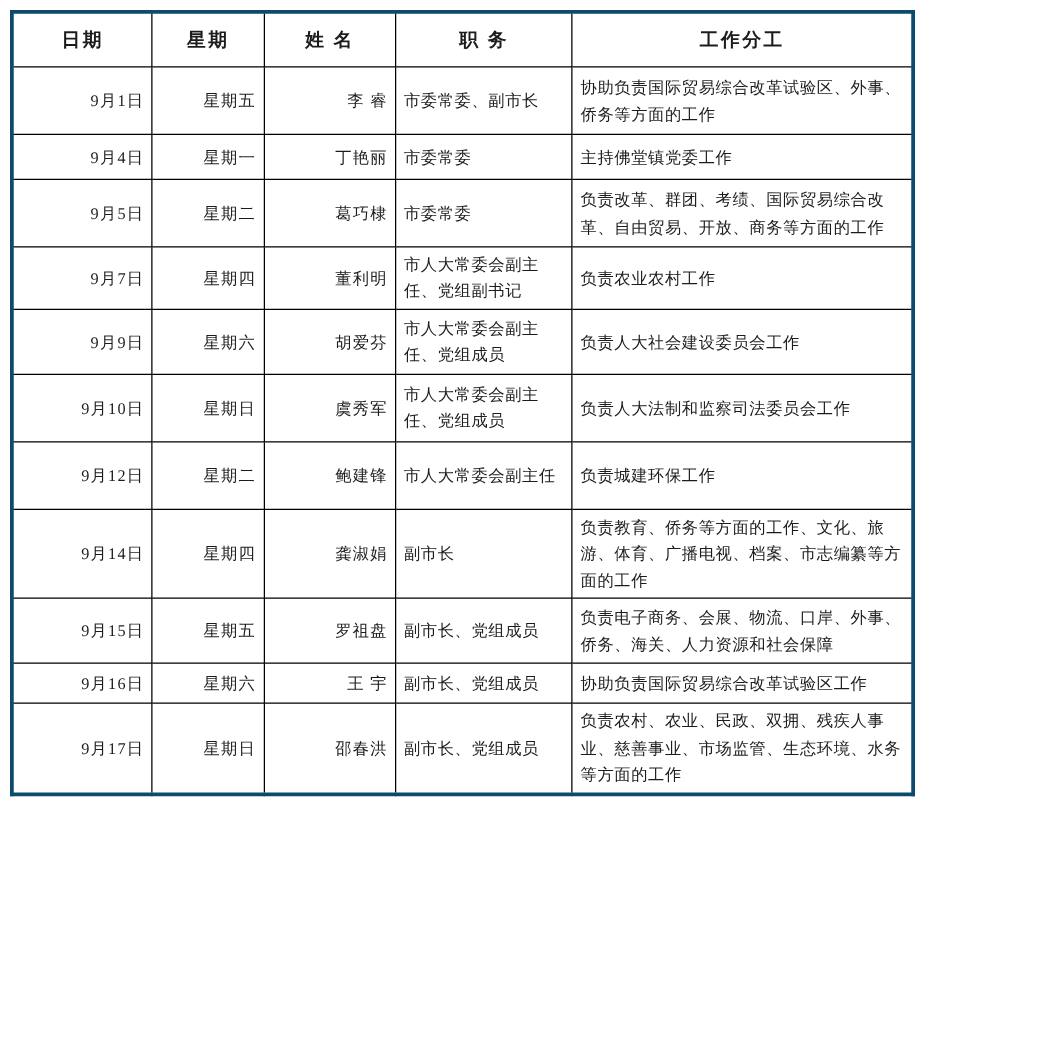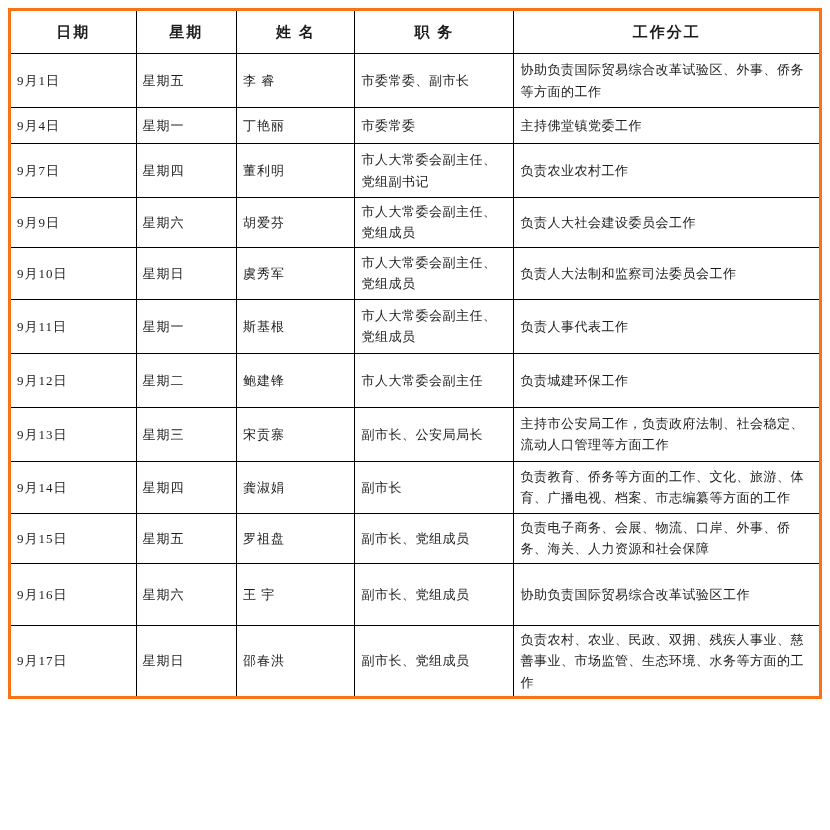--- a/index.html
+++ b/index.html
@@ -10,24 +10,24 @@
     color: #1c1c1c;
   }
   .page {
     width: 830px;
     height: 830px;
     background: #ffffff;
     box-sizing: border-box;
     padding: 8px 8px 0 8px;
   }
   table.schedule {
-    width: 814px;
+    width: 724px;
     border-collapse: collapse;
     table-layout: fixed;
-    border: 3px solid #f97316;
+    border: 3px solid #0c4a6e;
   }
   table.schedule th,
   table.schedule td {
     border: 1px solid #000000;
     padding: 3px 6px;
     vertical-align: middle;
     box-sizing: border-box;
     overflow: hidden;
   }
   
@@ -41,21 +41,21 @@
   thead th {
     font-size: 15px;
     font-weight: bold;
     text-align: center;
     vertical-align: top;
     padding-top: 8px;
     letter-spacing: 2px;
   }
   tbody td { font-size: 13px; line-height: 1.65; }
   td.cell-date, td.cell-weekday, td.cell-name {
-    text-align: left;
+    text-align: right;
     letter-spacing: 1px;
   }
   td.cell-position, td.cell-duty {
     text-align: left;
     letter-spacing: 0.5px;
   }
   
   tbody tr:nth-child(1)  { height: 54px; }
   tbody tr:nth-child(2)  { height: 36px; }
   tbody tr:nth-child(3)  { height: 54px; }
@@ -103,20 +103,27 @@
   </tr>
 
   <tr>
     <td class="cell-date">9月4日</td>
     <td class="cell-weekday">星期一</td>
     <td class="cell-name">丁艳丽</td>
     <td class="cell-position">市委常委</td>
     <td class="cell-duty">主持佛堂镇党委工作</td>
   </tr>
 
+  <tr>
+    <td class="cell-date">9月5日</td>
+    <td class="cell-weekday">星期二</td>
+    <td class="cell-name">葛巧棣</td>
+    <td class="cell-position">市委常委</td>
+    <td class="cell-duty">负责改革、群团、考绩、国际贸易综合改革、自由贸易、开放、商务等方面的工作</td>
+  </tr>
 
 
   <tr>
     <td class="cell-date">9月7日</td>
     <td class="cell-weekday">星期四</td>
     <td class="cell-name">董利明</td>
     <td class="cell-position">市人大常委会副主任、党组副书记</td>
     <td class="cell-duty">负责农业农村工作</td>
   </tr>
 
@@ -130,43 +137,29 @@
   </tr>
 
   <tr>
     <td class="cell-date">9月10日</td>
     <td class="cell-weekday">星期日</td>
     <td class="cell-name">虞秀军</td>
     <td class="cell-position">市人大常委会副主任、党组成员</td>
     <td class="cell-duty">负责人大法制和监察司法委员会工作</td>
   </tr>
 
-  <tr>
-    <td class="cell-date">9月11日</td>
-    <td class="cell-weekday">星期一</td>
-    <td class="cell-name">斯基根</td>
-    <td class="cell-position">市人大常委会副主任、党组成员</td>
-    <td class="cell-duty">负责人事代表工作</td>
-  </tr>
 
   <tr>
     <td class="cell-date">9月12日</td>
     <td class="cell-weekday">星期二</td>
     <td class="cell-name">鲍建锋</td>
     <td class="cell-position">市人大常委会副主任</td>
     <td class="cell-duty">负责城建环保工作</td>
   </tr>
 
-  <tr>
-    <td class="cell-date">9月13日</td>
-    <td class="cell-weekday">星期三</td>
-    <td class="cell-name">宋贡寨</td>
-    <td class="cell-position">副市长、公安局局长</td>
-    <td class="cell-duty">主持市公安局工作，负责政府法制、社会稳定、流动人口管理等方面工作</td>
-  </tr>
 
   <tr>
     <td class="cell-date">9月14日</td>
     <td class="cell-weekday">星期四</td>
     <td class="cell-name">龚淑娟</td>
     <td class="cell-position">副市长</td>
     <td class="cell-duty">负责教育、侨务等方面的工作、文化、旅游、体育、广播电视、档案、市志编纂等方面的工作</td>
   </tr>
 
   <tr>

